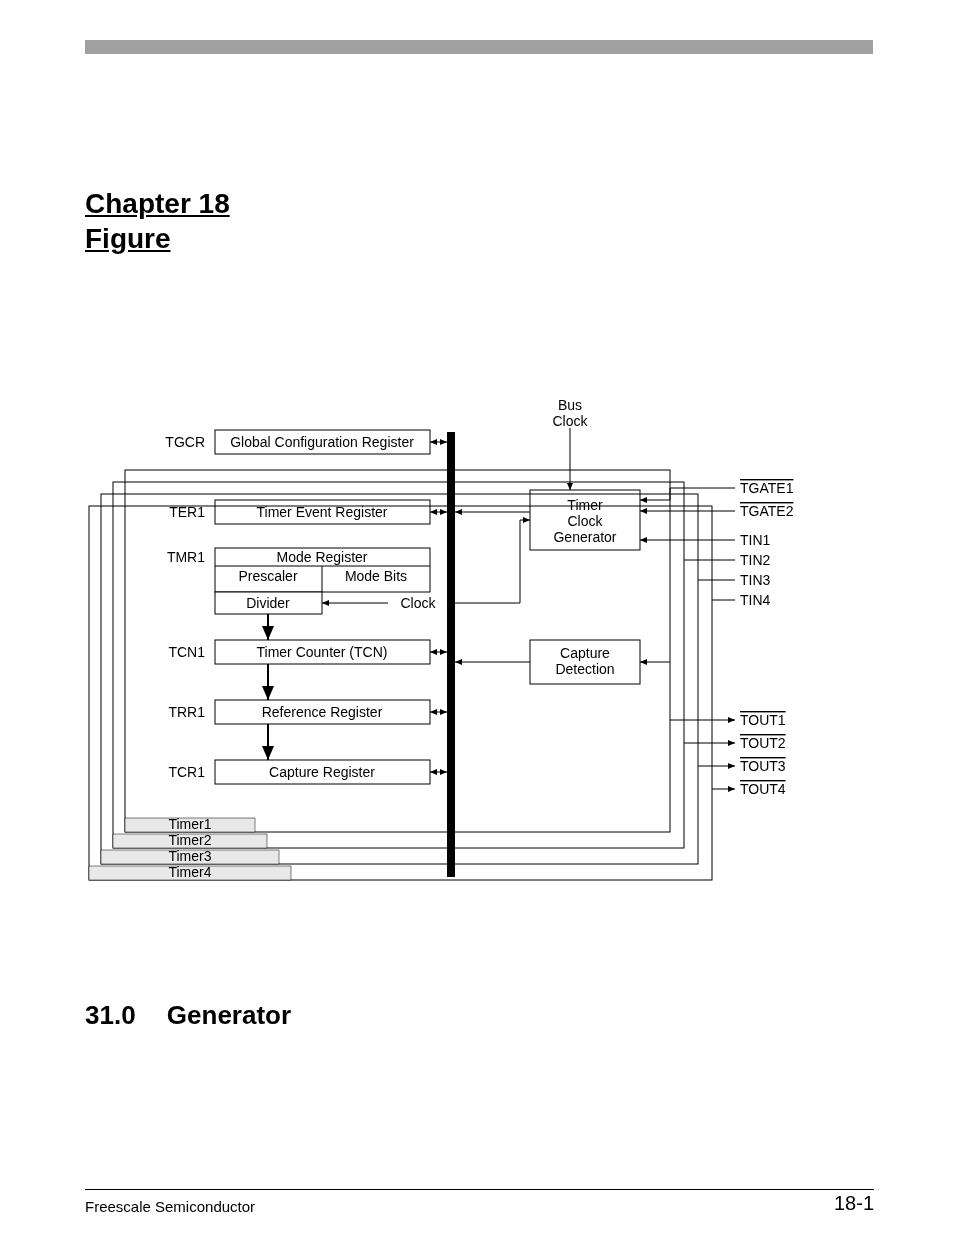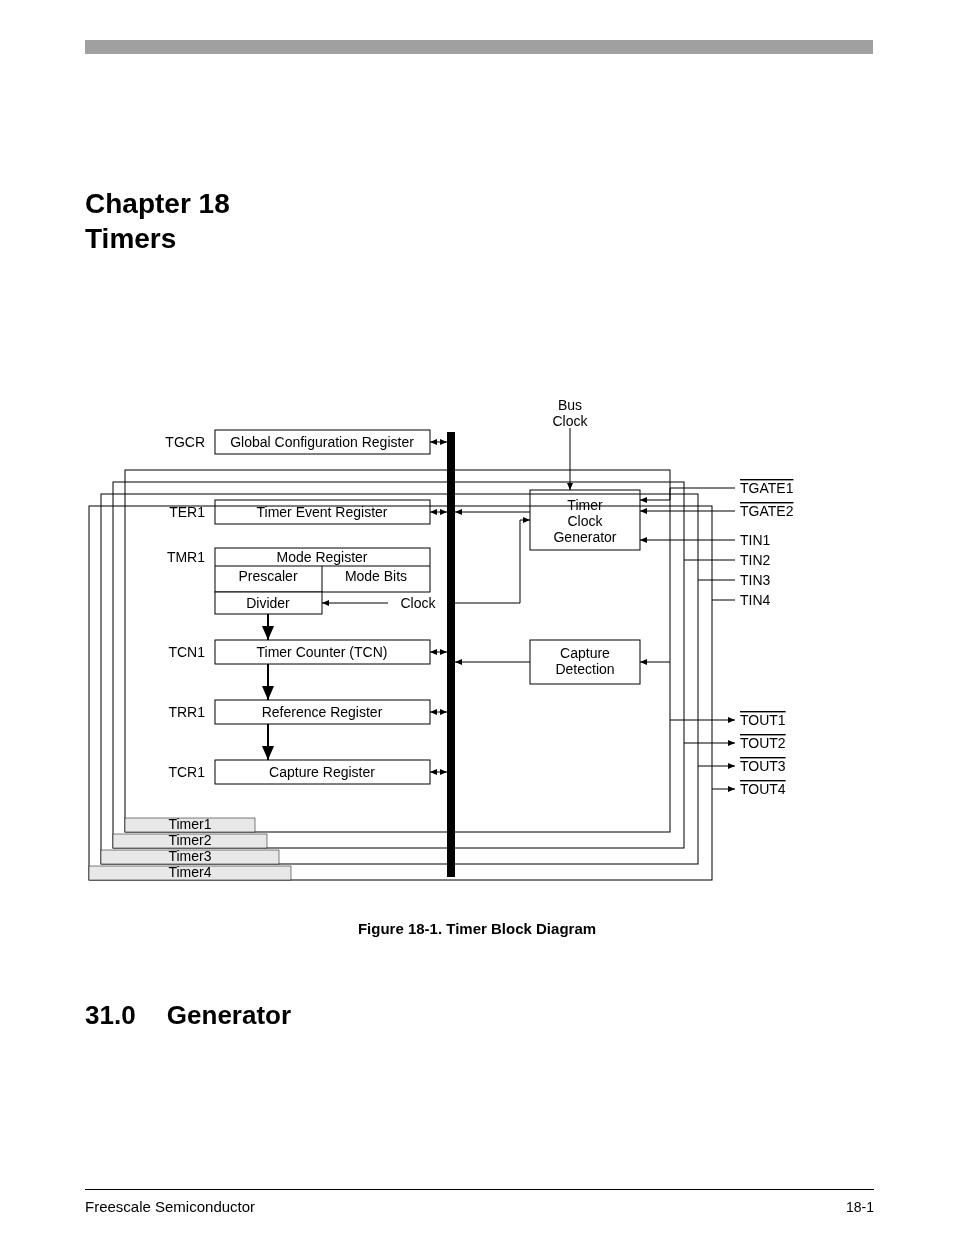--- a/index.html
+++ b/index.html
@@ -24,20 +24,21 @@
     background: #a0a0a0;
     width: 788px;
   }
   .chapter-title {
     position: absolute;
     left: 85px;
     top: 186px;
     font-weight: bold;
     font-size: 28px;
     line-height: 1.25;
+    text-decoration: underline;
   }
   .features {
     position: absolute;
     left: 85px;
     top: 1000px;
     font-weight: bold;
     font-size: 26px;
   }
   .features-num { margin-right: 24px; }
   .footer {
@@ -59,21 +60,21 @@
   .footer-left {
     position: absolute;
     left: 85px;
     bottom: 20px;
     font-size: 15px;
   }
   .footer-right {
     position: absolute;
     right: 80px;
     bottom: 20px;
-    font-size: 14px;
+    font-size: 20px;
   }
   .fig-caption {
     position: absolute;
     width: 954px;
     top: 920px;
     text-align: center;
     font-weight: bold;
     font-size: 15px;
   }
   .diagram {
@@ -91,21 +92,21 @@
 </style>
 </head>
 <body>
 
 <div class="page">
 
   <div class="top-bar"></div>
 
   <div class="chapter-title">
     <span>Chapter 18</span><br>
-    <span>Timers</span>
+    <span>Figure</span>
   </div>
 
   <svg class="diagram" width="954" height="1000">
 
     <defs>
       <marker id="arrow" markerWidth="8" markerHeight="8" refX="7" refY="3" orient="auto" markerUnits="strokeWidth">
         <path d="M0,0 L7,3 L0,6 Z" fill="#000"></path>
       </marker>
       <marker id="arrow-s" markerWidth="8" markerHeight="8" refX="0" refY="3" orient="auto" markerUnits="strokeWidth">
         <path d="M7,0 L0,3 L7,6 Z" fill="#000"></path>
@@ -227,21 +228,20 @@
 
     <line x1="670" y1="662" x2="640" y2="662" stroke="#000" marker-end="url(#arrow)"></line>
 
     <line x1="670" y1="720" x2="735" y2="720" stroke="#000" marker-end="url(#arrow)"></line>
     <line x1="684" y1="743" x2="735" y2="743" stroke="#000" marker-end="url(#arrow)"></line>
     <line x1="698" y1="766" x2="735" y2="766" stroke="#000" marker-end="url(#arrow)"></line>
     <line x1="712" y1="789" x2="735" y2="789" stroke="#000" marker-end="url(#arrow)"></line>
 
   </svg>
 
-  <div class="fig-caption">Figure 18-1. Timer Block Diagram</div>
 
   <div class="features">
     <span class="features-num">31.0</span>
     <span>Generator</span>
   </div>
 
   <div class="footer-line"></div>
   <div class="footer-left">Freescale Semiconductor</div>
   <div class="footer-right">18-1</div>
 

